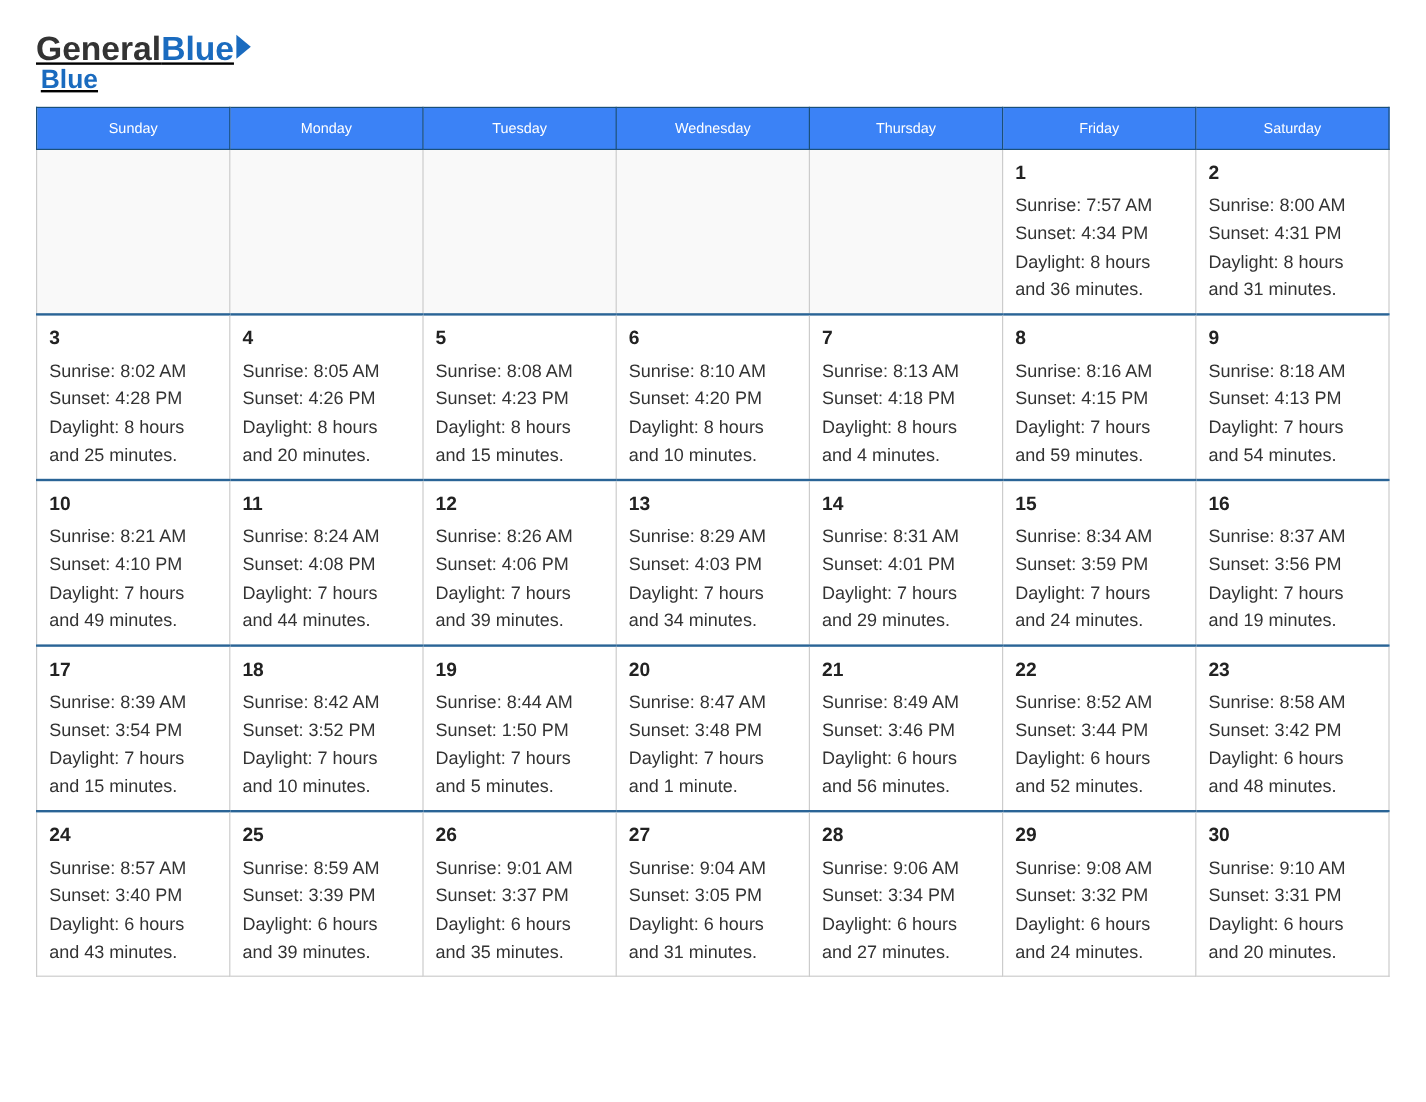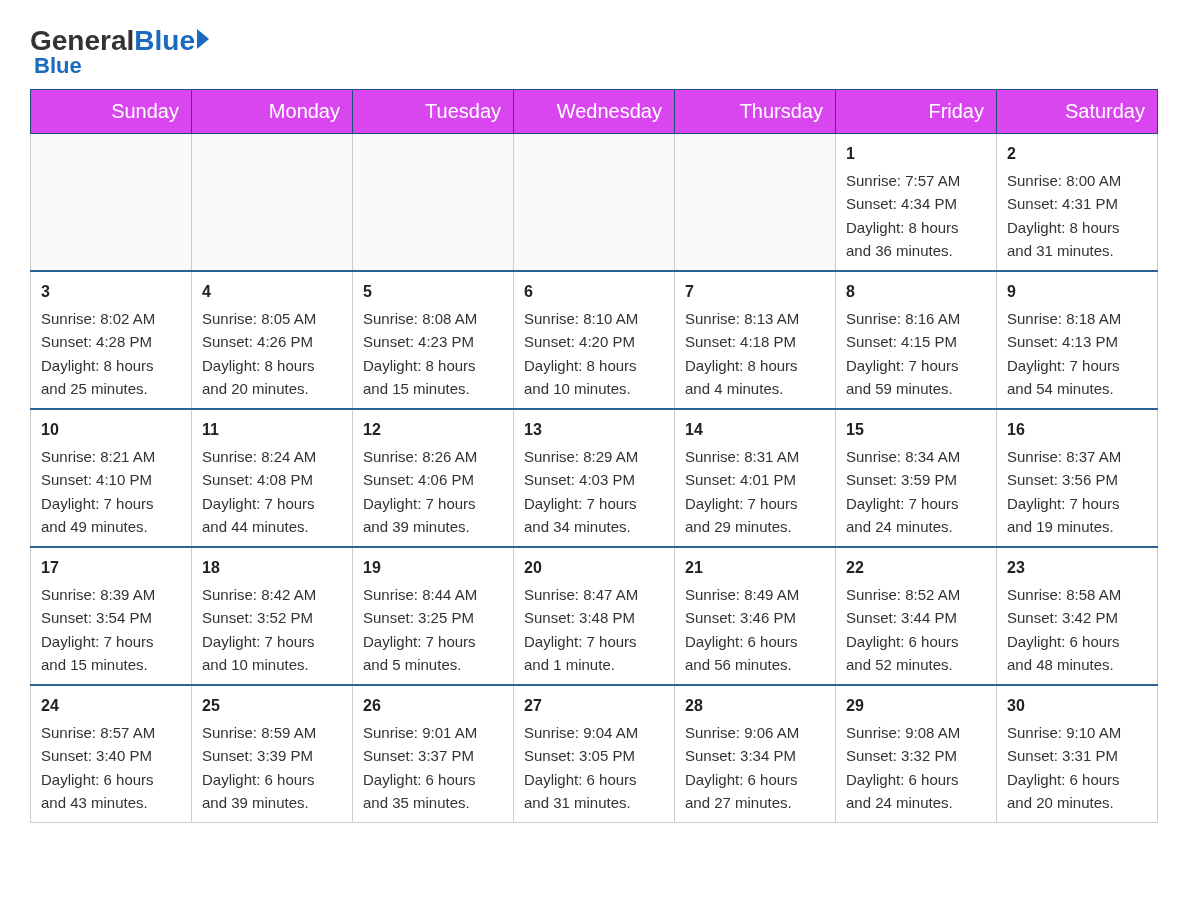--- a/index.html
+++ b/index.html
@@ -8,20 +8,21 @@
       background: #fff;
       width: 1188px;
       min-height: 918px;
       padding: 20px 30px;
     }
     .header {
       display: flex;
       justify-content: space-between;
       align-items: flex-start;
       margin-bottom: 10px;
+      text-decoration: underline;
     }
     .logo {
       display: flex;
       flex-direction: column;
       align-items: flex-start;
       padding-top: 5px;
     }
     .logo-text {
       display: flex;
       align-items: center;
@@ -61,26 +62,26 @@
       font-size: 22px;
       color: #444;
       margin-top: 4px;
     }
     .calendar {
       width: 100%;
       border-collapse: collapse;
       border: 1px solid #aaa;
     }
     .calendar th {
-      background: #d946ef;
+      background: #3b82f6;
       color: #fff;
-      font-size: 20px;
+      font-size: 12px;
       font-weight: normal;
       padding: 10px 12px;
-      text-align: right;
+      text-align: center;
       border: 1px solid #1a4f7a;
     }
     .calendar td {
       vertical-align: top;
       padding: 8px 10px;
       border: 1px solid #ccc;
       width: 14.28%;
       min-height: 110px;
       height: 120px;
       background: #fff;
@@ -270,21 +271,21 @@
         <td>
           <span class="day-number">18</span>
           <div class="day-info">Sunrise: 8:42 AM
 Sunset: 3:52 PM
 Daylight: 7 hours
 and 10 minutes.</div>
         </td>
         <td>
           <span class="day-number">19</span>
           <div class="day-info">Sunrise: 8:44 AM
-Sunset: 3:25 PM
+Sunset: 1:50 PM
 Daylight: 7 hours
 and 5 minutes.</div>
         </td>
         <td>
           <span class="day-number">20</span>
           <div class="day-info">Sunrise: 8:47 AM
 Sunset: 3:48 PM
 Daylight: 7 hours
 and 1 minute.</div>
         </td>

